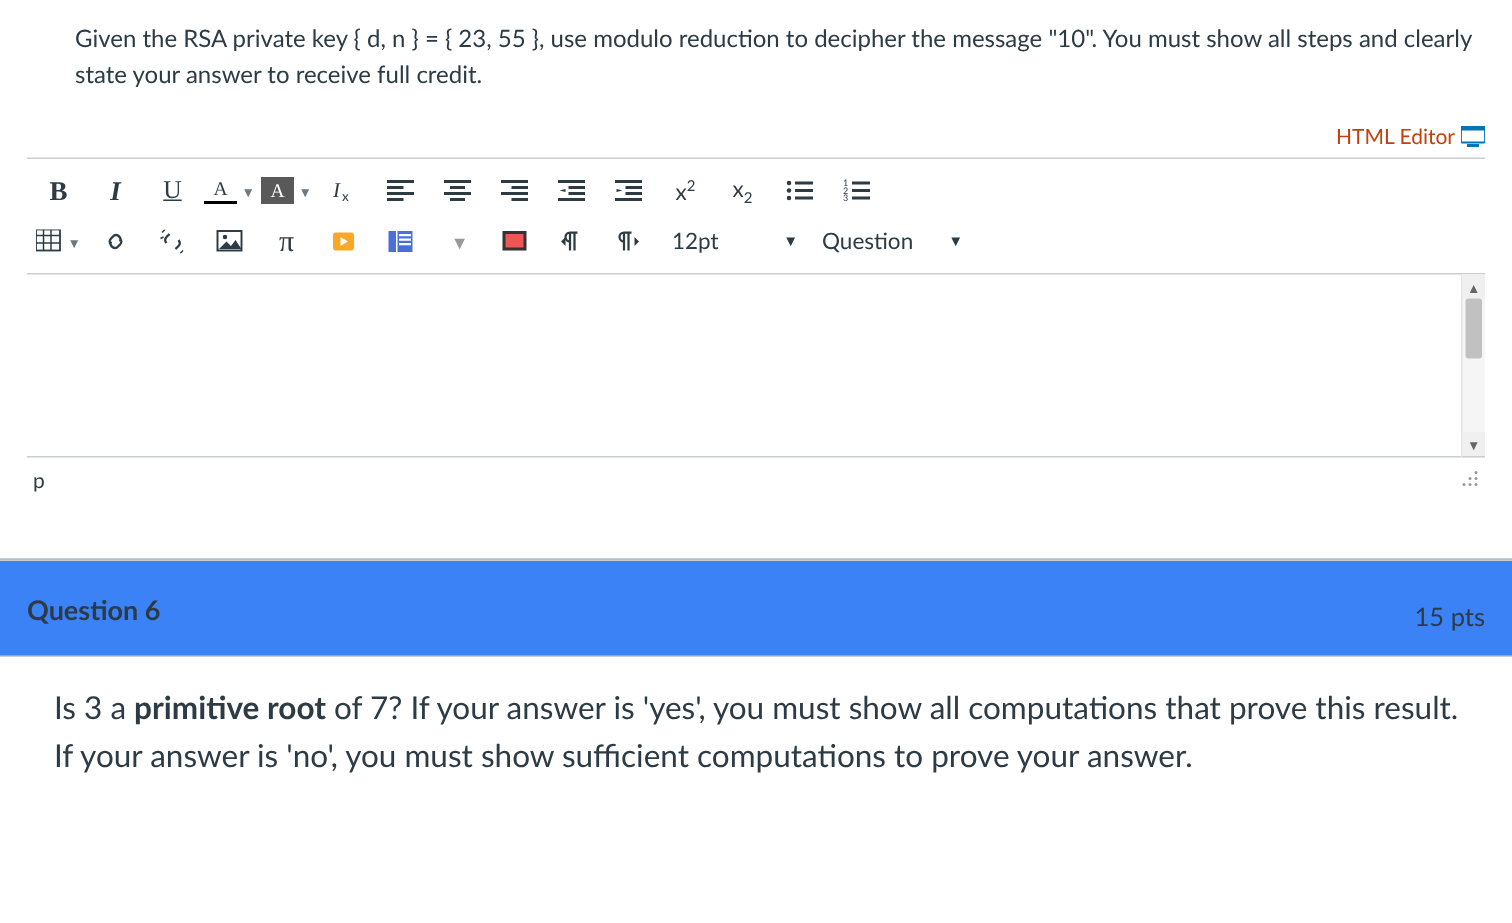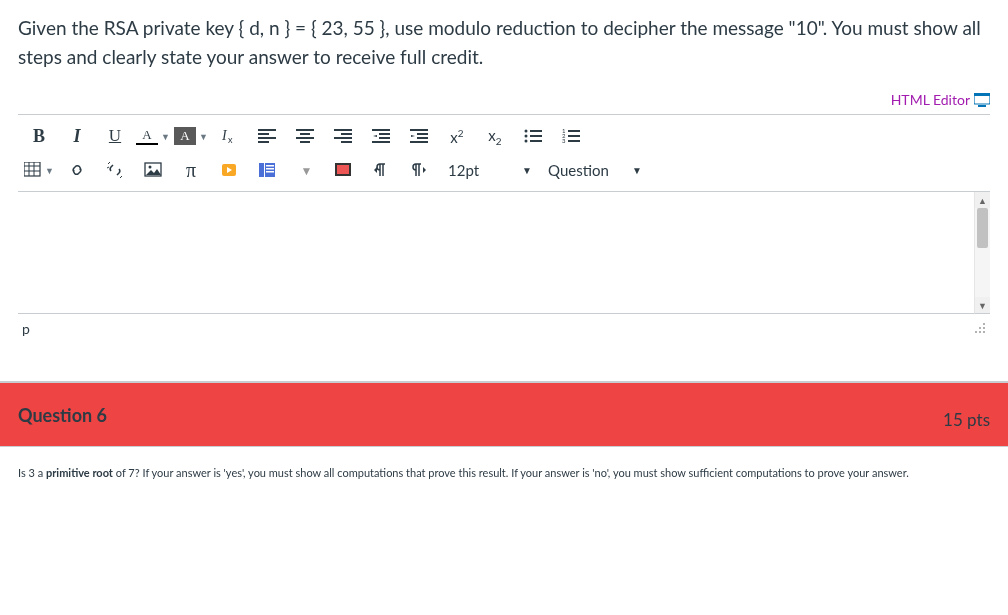--- a/index.html
+++ b/index.html
@@ -6,29 +6,30 @@
   body {
     font-family: "Lato", "Helvetica Neue", Helvetica, Arial, sans-serif;
     font-size: 15px;
     color: #2d3b45;
     background: #fff;
     width: 1008px;
   }
   .question-text {
     padding: 14px 18px 20px 18px;
     line-height: 1.5;
-    font-size: 19px;
+    font-size: 16px;
+    margin-left: 32px;
   }
   .editor-header {
     display: flex;
     justify-content: flex-end;
     padding: 0 18px 6px 18px;
   }
   .html-editor-link {
-    color: #a21caf;
+    color: #c2410c;
     font-size: 14px;
     display: flex;
     align-items: center;
     gap: 4px;
     cursor: pointer;
   }
   .html-editor-link svg { fill: #0374b5; }
   .toolbar {
     border-top: 1px solid #c7cdd1;
     border-bottom: 1px solid #c7cdd1;
@@ -100,27 +101,27 @@
     color: #2d3b45;
     font-size: 14px;
   }
   .resize-handle svg { fill:#999; }
   .divider { border-top:1px solid #c7cdd1; margin-top:30px; }
   .q-header {
     display:flex;
     justify-content: space-between;
     align-items:center;
     padding: 16px 18px;
-    background: #ef4444;
+    background: #3b82f6;
     border-top:1px solid #c7cdd1;
     border-bottom:1px solid #c7cdd1;
   }
   .q-title { font-weight:700; font-size:18px; color:#2d3b45; }
   .q-pts { font-size:17px; color:#2d3b45;margin-top:10px; }
-  .q6-text { padding: 18px 18px 4px 18px; line-height:1.5; font-size:11px; }
+  .q6-text { padding: 18px 18px 4px 36px; line-height:1.5; font-size:21px; }
   .bold{font-weight:700;}
   .text-color-box{display:inline-block;width:22px;height:18px;text-align:center;font-size:13px;border-bottom:2px solid #000;line-height:15px;font-family:Georgia,serif;}
   .bg-color-box{display:inline-block;width:22px;height:18px;text-align:center;font-size:13px;background:#595959;color:#fff;line-height:18px;font-family:Georgia,serif;}
   .pi-sym{font-family:Georgia,serif;font-size:20px;}
 </style>
 </head>
 <body>
 
 <div class="question-text">Given the RSA private key { d, n } = { 23, 55 }, use modulo reduction to decipher the message "10". You must show all steps and clearly state your answer to receive full credit.</div>
 

